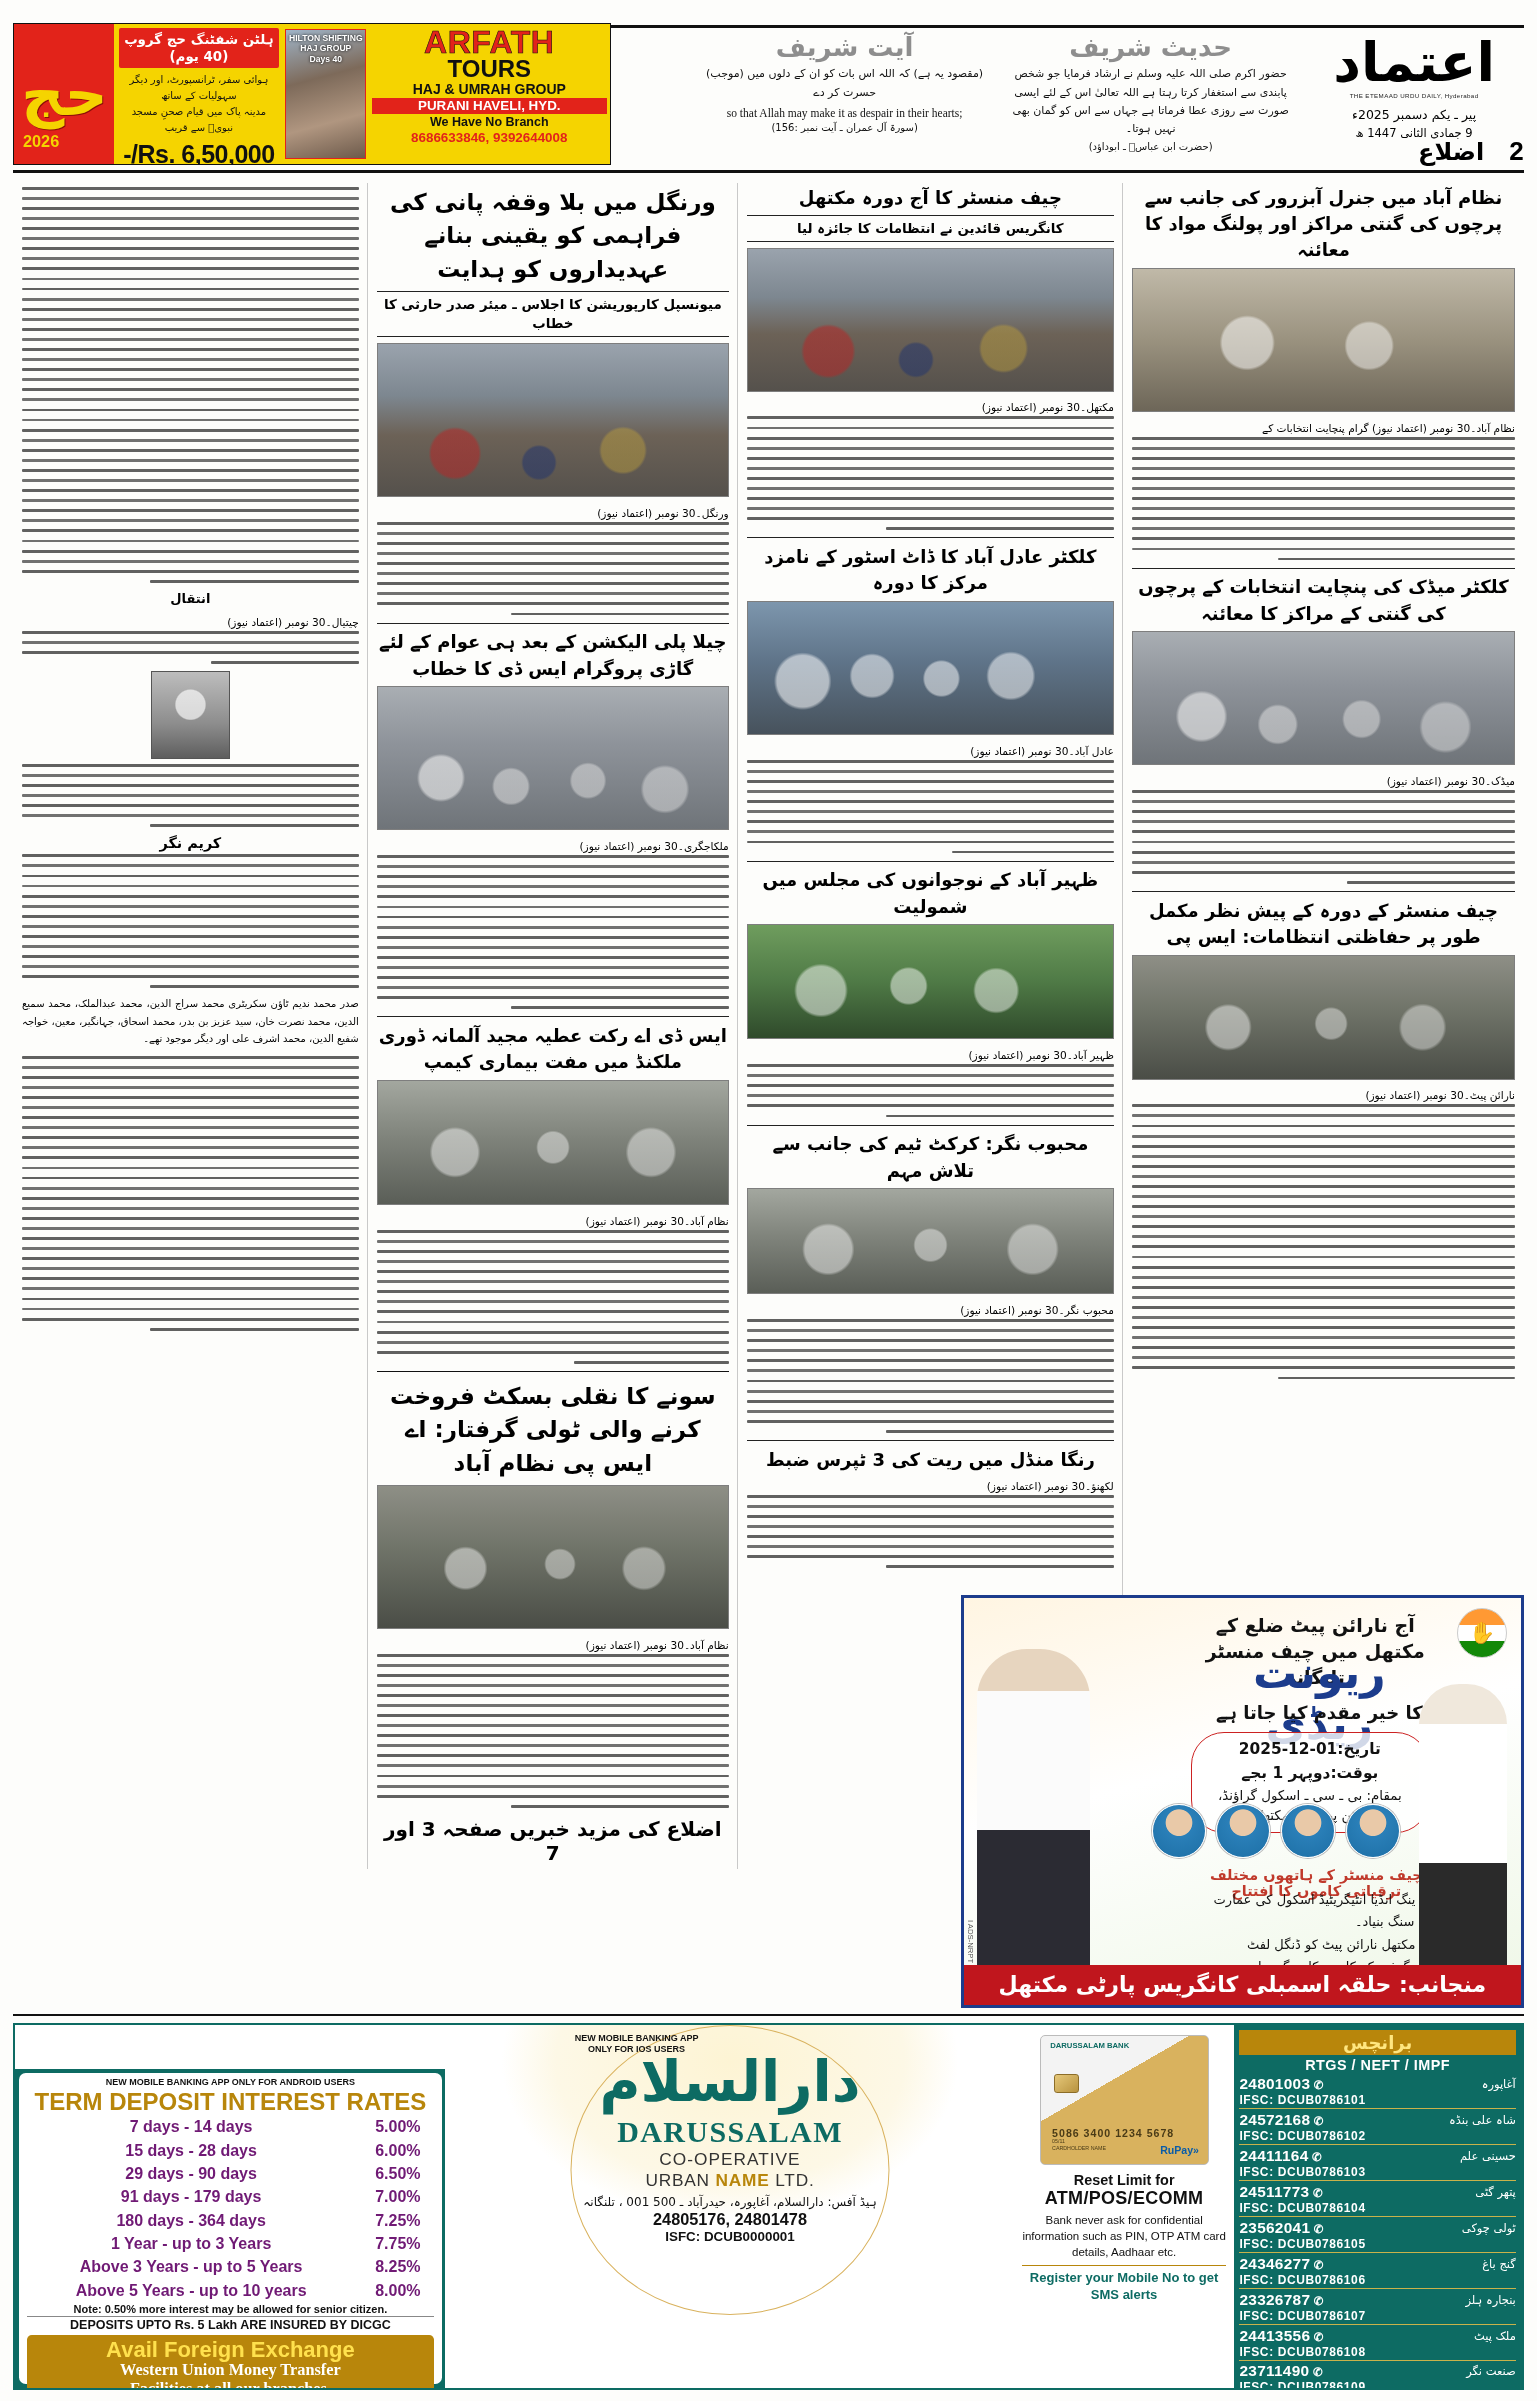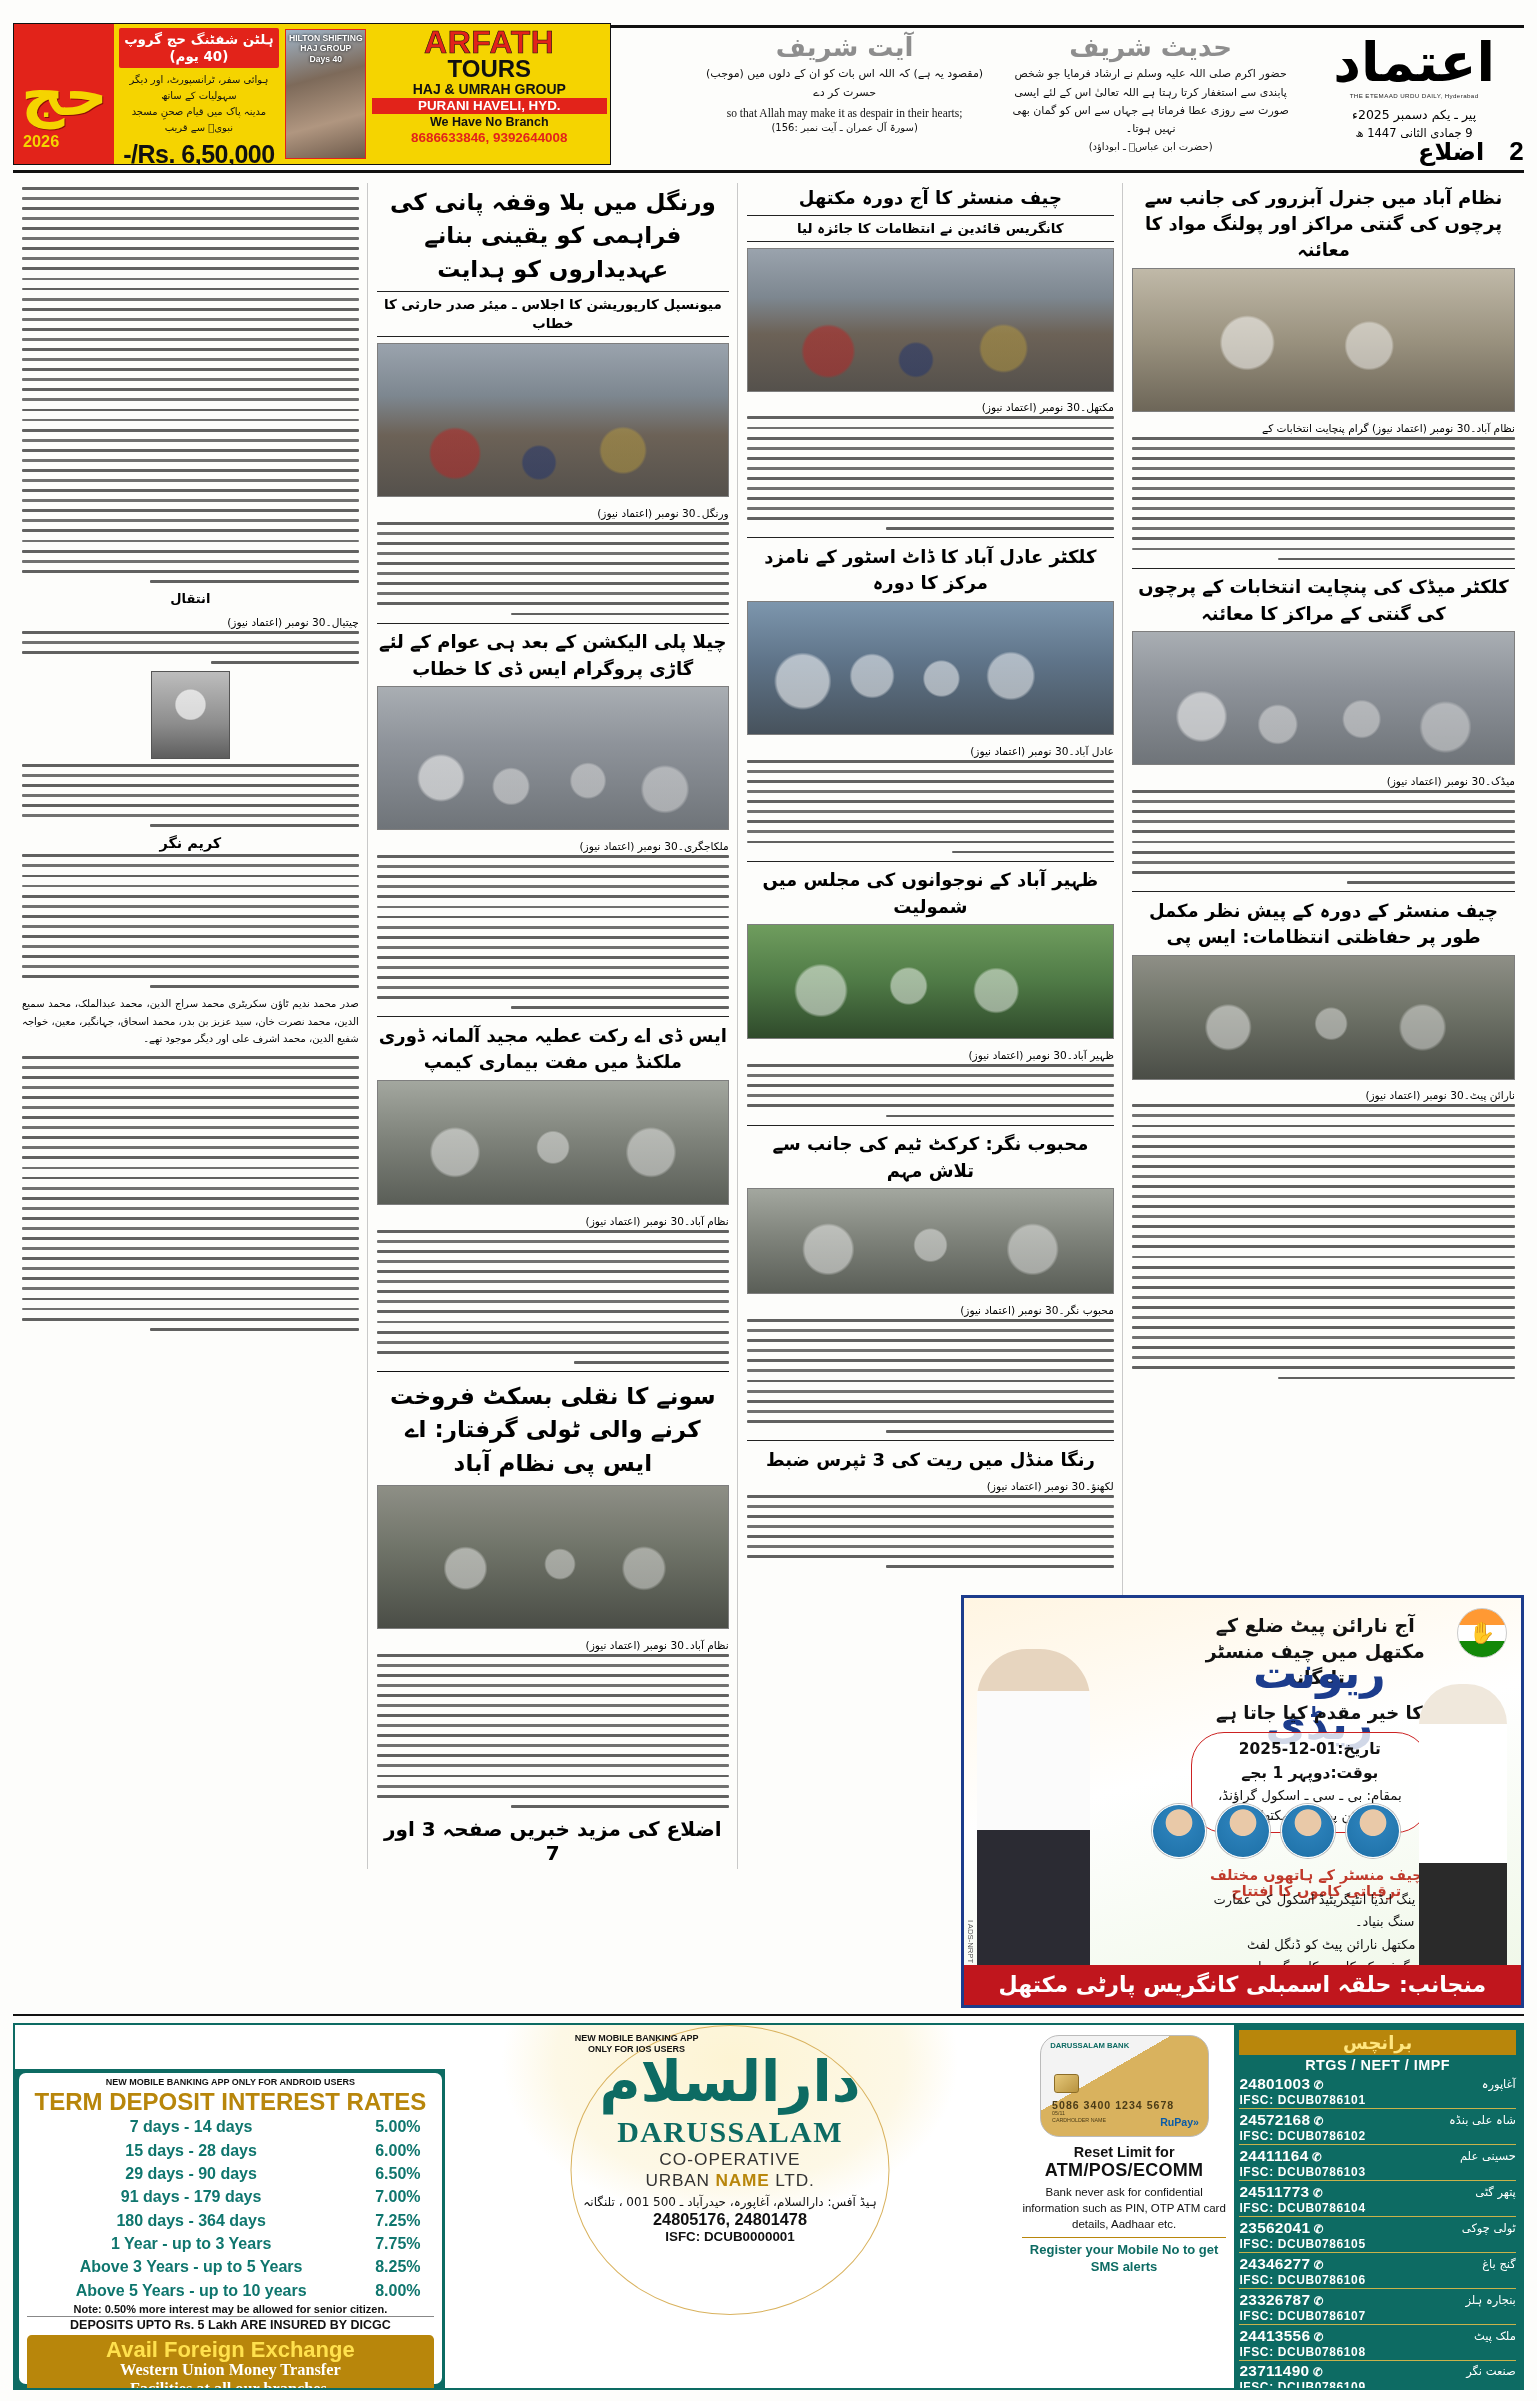--- a/index.html
+++ b/index.html
@@ -474,22 +474,22 @@
     font-size: 12px; font-weight: bold; letter-spacing: 0.6px;
     border-bottom: 1px solid #c9b24a; padding-bottom: 1px; margin-bottom: 1.9px;
     direction: ltr; text-align: left;
   }
 
   .bank-card {
     width: 219px; flex: none; padding: 9.6px 7.7px; text-align: center;
     direction: ltr; font-family: "Liberation Sans", sans-serif;
   }
   .atm-card {
-    width: 169px; height: 102px; margin: 0 auto 7.7px;
-    border-radius: 19px; position: relative;
+    width: 169px; height: 130px; margin: 0 auto 7.7px;
+    border-radius: 5px; position: relative;
     background: linear-gradient(150deg,#f3f3f3 0 38%,#d9b25e 38% 100%);
     border: 1px solid #bbb; overflow: hidden;
   }
   .atm-brand {
     position: absolute; top: 6.7px; left: 9.6px; font-size: 7.7px;
     font-weight: bold; color: #0d6b63; text-align: left; line-height: 1.15;
   }
   .atm-chip {
     position: absolute; top: 38px; left: 13.4px; width: 25px; height: 19px;
     border-radius: 2.9px;
@@ -568,21 +568,21 @@
     background: #fff; border-radius: 6.7px; padding: 3.8px 7.7px 2.9px; height: 100%;
   }
   .rates-title {
     font-family: "Liberation Sans", sans-serif;
     font-size: 24px; font-weight: bold; color: #b8860b;
     text-align: center; line-height: 1.1;
   }
   .rate-row {
     display: flex; justify-content: space-between; align-items: baseline;
     font-family: "Liberation Sans", sans-serif;
-    font-size: 16px; font-weight: bold; color: #0f766e; line-height: 1.46;
+    font-size: 16px; font-weight: bold; color: #701a75; line-height: 1.46;
     padding: 0 13.4px 0 5.8px;
   }
   .rate-row .lbl { flex: 1; text-align: center; }
   .rate-row .val { width: 71px; text-align: right; }
   .rates-note {
     font-family: "Liberation Sans", sans-serif;
     font-size: 11px; font-weight: bold; color: #111; text-align: center;
     margin-top: 1px;
   }
   .rates-dicgc {

